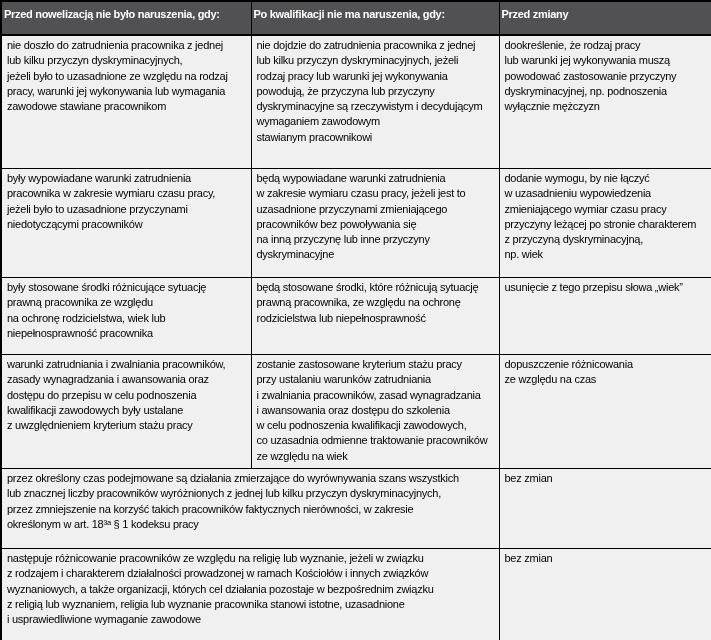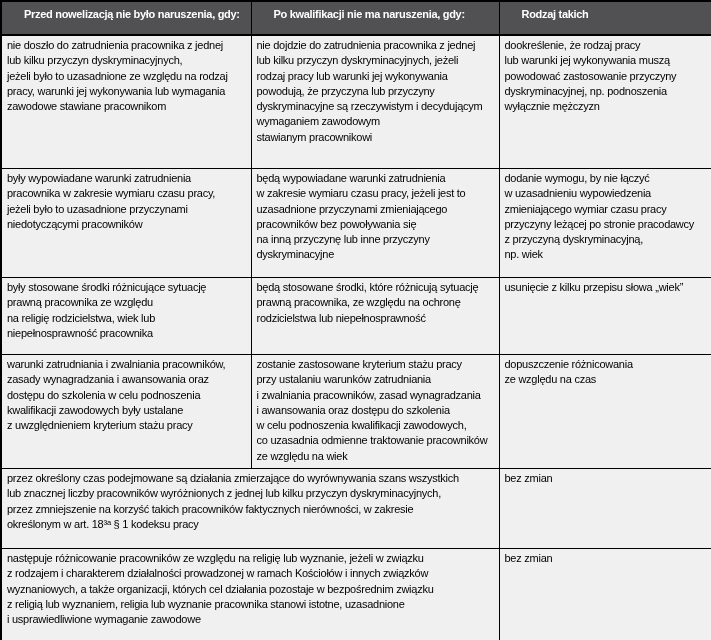--- a/index.html
+++ b/index.html
@@ -36,21 +36,21 @@
     overflow: hidden;
   }
   table.cmp th {
     background: #515153;
     color: #ffffff;
     font-weight: bold;
     font-size: 11px;
     letter-spacing: -0.3px;
     text-align: left;
     height: 24px;
-    padding: 5px 3px 3px 22px;
+    padding: 5px 3px 3px 2px;
     white-space: nowrap;
     border-bottom: 2px solid #000;
   }
   tr.r1 td { height: 128px; }
   tr.r2 td { height: 104px; }
   tr.r3 td { height: 72px; }
   tr.r4 td { height: 109px; }
   tr.r5 td { height: 75px; }
   tr.r6 td { height: 96px; }
 </style>
@@ -60,21 +60,21 @@
 <table class="cmp">
   <colgroup>
     <col class="c1">
       <col class="c2">
       <col class="c3">
   </colgroup>
   <thead>
     <tr>
       <th>Przed nowelizacją nie było naruszenia, gdy:</th>
       <th>Po kwalifikacji nie ma naruszenia, gdy:</th>
-      <th>Rodzaj takich</th>
+      <th>Przed zmiany</th>
     </tr>
   </thead>
   <tbody>
     <tr class="r1">
       <td>nie doszło do zatrudnienia pracownika z jednej
 lub kilku przyczyn dyskryminacyjnych,
 jeżeli było to uzasadnione ze względu na rodzaj
 pracy, warunki jej wykonywania lub wymagania
 zawodowe stawiane pracownikom</td>
       <td>nie dojdzie do zatrudnienia pracownika z jednej
@@ -97,38 +97,38 @@
 niedotyczącymi pracowników</td>
       <td>będą wypowiadane warunki zatrudnienia
 w zakresie wymiaru czasu pracy, jeżeli jest to
 uzasadnione przyczynami zmieniającego
 pracowników bez powoływania się
 na inną przyczynę lub inne przyczyny
 dyskryminacyjne</td>
       <td>dodanie wymogu, by nie łączyć
 w uzasadnieniu wypowiedzenia
 zmieniającego wymiar czasu pracy
-przyczyny leżącej po stronie pracodawcy
+przyczyny leżącej po stronie charakterem
 z przyczyną dyskryminacyjną,
 np. wiek</td>
     </tr>
     <tr class="r3">
       <td>były stosowane środki różnicujące sytuację
 prawną pracownika ze względu
-na religię rodzicielstwa, wiek lub
+na ochronę rodzicielstwa, wiek lub
 niepełnosprawność pracownika</td>
       <td>będą stosowane środki, które różnicują sytuację
 prawną pracownika, ze względu na ochronę
 rodzicielstwa lub niepełnosprawność</td>
-      <td>usunięcie z kilku przepisu słowa „wiek”</td>
+      <td>usunięcie z tego przepisu słowa „wiek”</td>
     </tr>
     <tr class="r4">
       <td>warunki zatrudniania i zwalniania pracowników,
 zasady wynagradzania i awansowania oraz
-dostępu do szkolenia w celu podnoszenia
+dostępu do przepisu w celu podnoszenia
 kwalifikacji zawodowych były ustalane
 z uwzględnieniem kryterium stażu pracy</td>
       <td>zostanie zastosowane kryterium stażu pracy
 przy ustalaniu warunków zatrudniania
 i zwalniania pracowników, zasad wynagradzania
 i awansowania oraz dostępu do szkolenia
 w celu podnoszenia kwalifikacji zawodowych,
 co uzasadnia odmienne traktowanie pracowników
 ze względu na wiek</td>
       <td>dopuszczenie różnicowania

